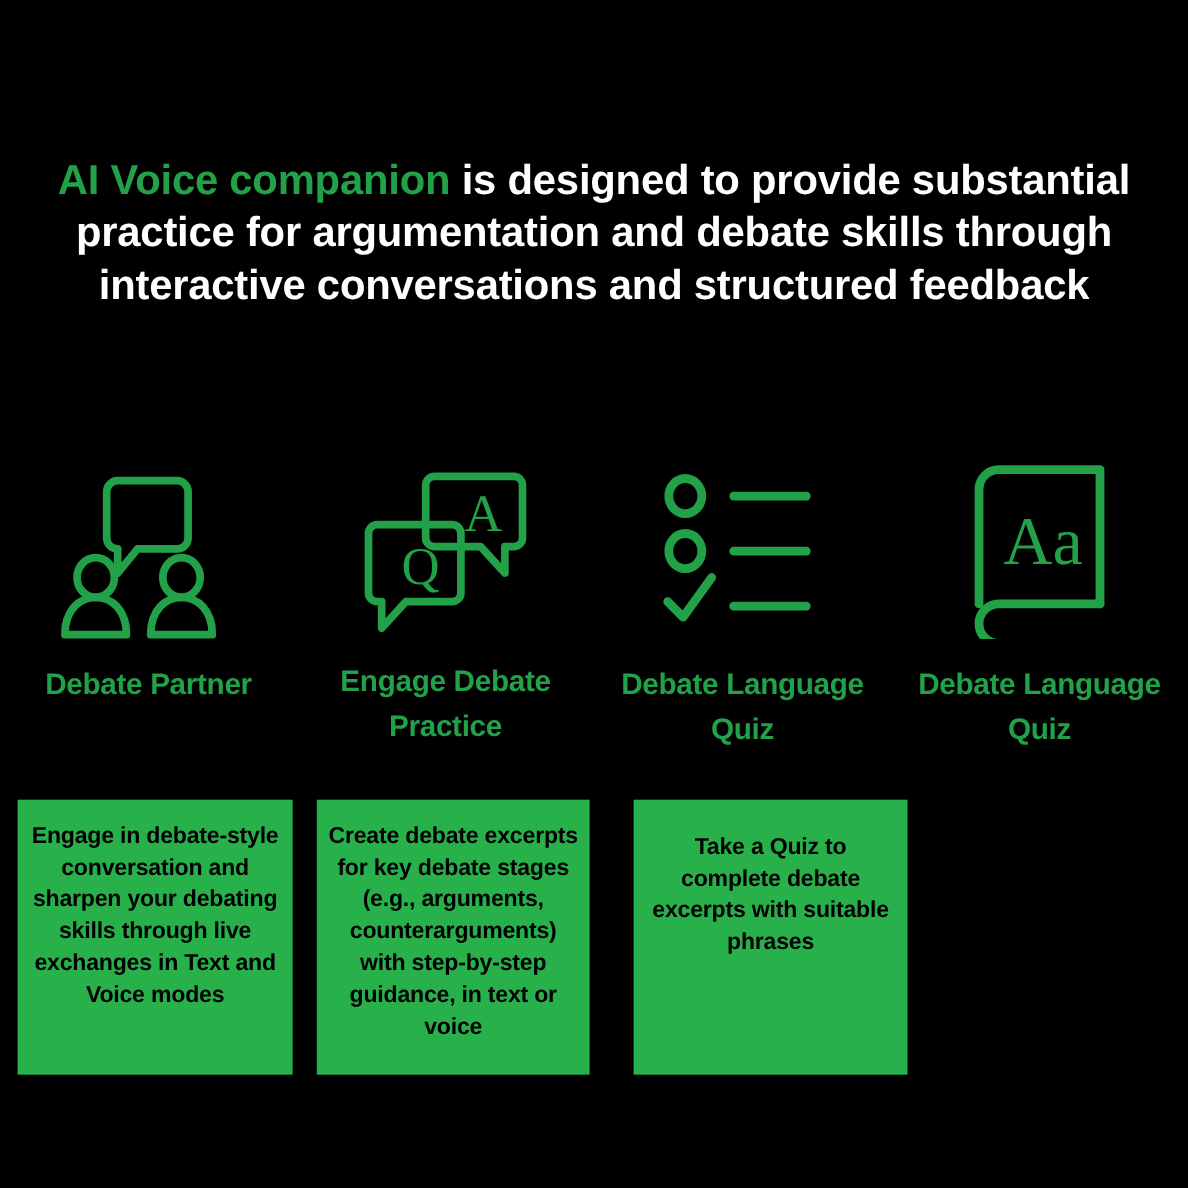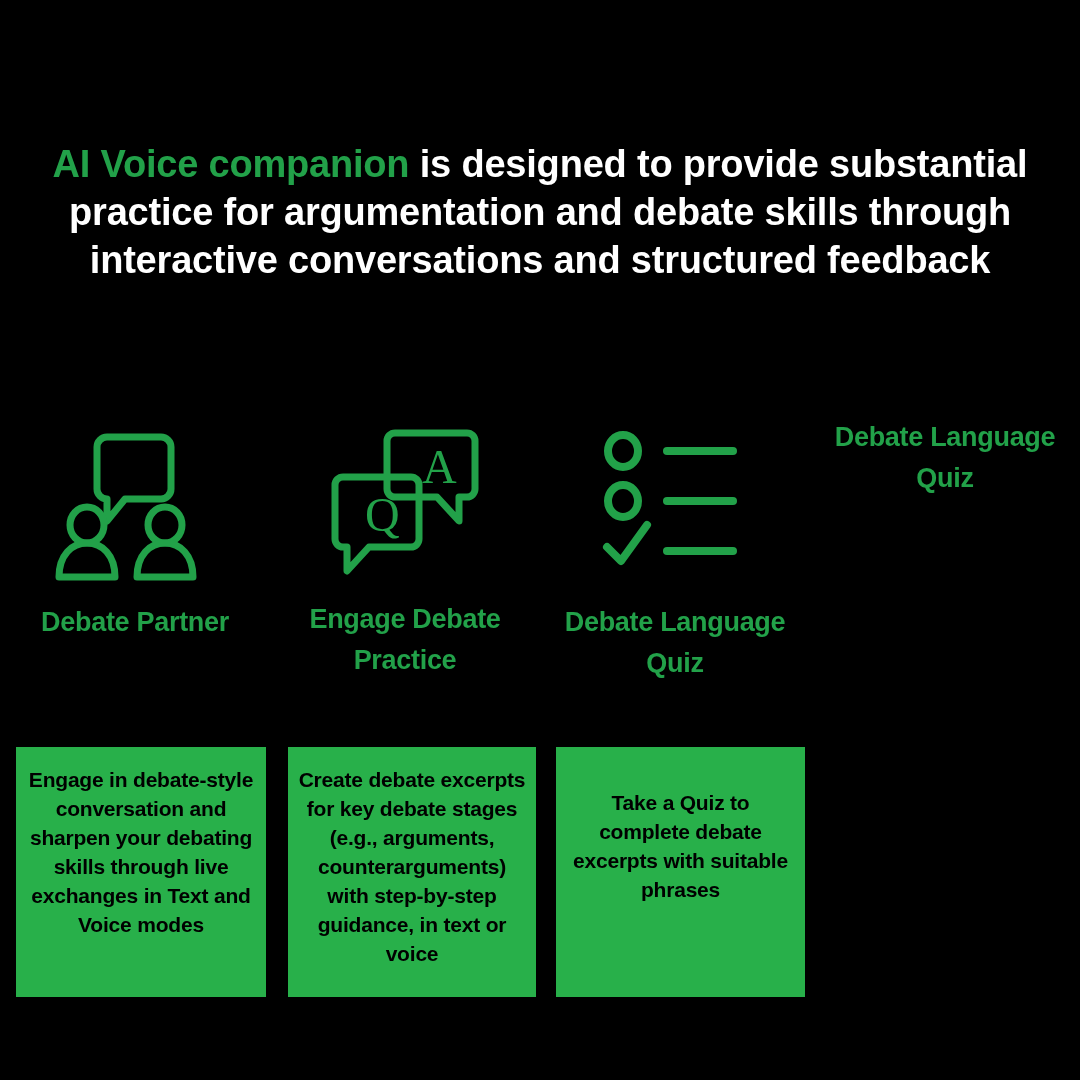--- a/index.html
+++ b/index.html
@@ -86,40 +86,39 @@
   .col-2 .col-title { margin-top: 9px; }
   .col-3 .col-title { margin-top: 9px; }
 
   
   .cards {
     position: absolute;
     top: 727px;
     left: 0;
     width: 1080px;
     height: 250px;
-    margin-top: 20px;
   }
   .card {
     position: absolute;
     top: 0;
     height: 250px;
     background: #28b04a;
     box-sizing: border-box;
     padding: 18px 10px 10px 10px;
     color: #000000;
     font-size: 21px;
     line-height: 29px;
     font-weight: 700;
     text-align: center;
     letter-spacing: -0.2px;
     overflow: hidden;
   }
   .card-0 { left: 16px;  width: 250px; }
   .card-1 { left: 288px; width: 248px; }
-  .card-2 { left: 556px; width: 249px; padding-top: 41px; }
+  .card-2 { left: 576px; width: 249px; padding-top: 28px; }
   .card-3 { left: 818px; width: 250px; }
 </style>
 </head>
 <body>
 
 <div class="page">
 
   <div class="headline">
     <span class="accent">AI Voice companion</span><span> is designed to provide substantial practice for argumentation and debate skills through interactive conversations and structured feedback</span>
   </div>
@@ -159,20 +158,27 @@
           <path d="M12 116 l14 14 l26 -36"></path>
           <line x1="72" y1="20" x2="138" y2="20"></line>
           <line x1="72" y1="70" x2="138" y2="70"></line>
           <line x1="72" y1="120" x2="138" y2="120"></line>
         </svg>
       </div>
       <div class="col-title">Debate Language Quiz</div>
     </div>
 
     <div class="col col-3">
+      <div class="icon-wrap">
+        <svg width="150" height="160" viewBox="0 0 150 160" fill="none" stroke="#22a149" stroke-width="8" stroke-linecap="round" stroke-linejoin="round">
+          <path d="M20 128 v-104 a18 18 0 0 1 18 -18 h92 v122"></path>
+          <path d="M130 128 h-92 a18 18 0 0 0 0 36 h92"></path>
+          <text x="42" y="92" font-family="'Liberation Serif', serif" font-size="62" fill="#22a149" stroke="none">Aa</text>
+        </svg>
+      </div>
       <div class="col-title">Debate Language Quiz</div>
     </div>
 
   </div>
 
   <div class="cards">
     <div class="card card-0">Engage in debate-style conversation and sharpen your debating skills through live exchanges in Text and Voice modes</div>
     <div class="card card-1">Create debate excerpts for key debate stages (e.g., arguments, counterarguments) with step-by-step guidance, in text or voice</div>
     <div class="card card-2">Take a Quiz to complete debate excerpts with suitable phrases</div>
   </div>

